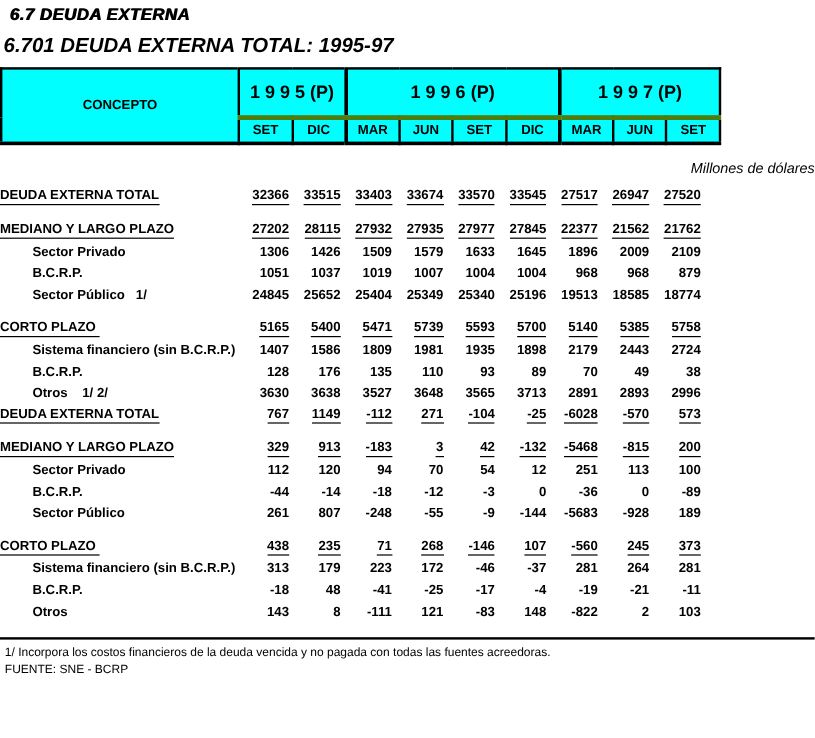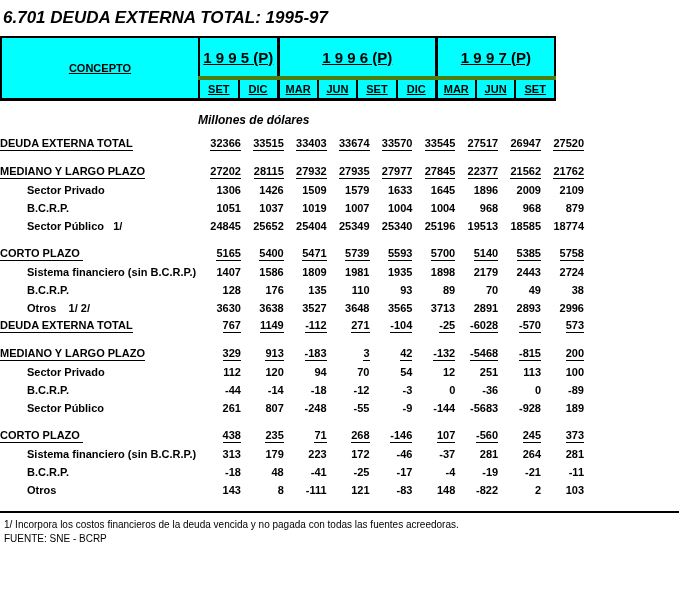--- a/index.html
+++ b/index.html
@@ -19,41 +19,40 @@
   .subtitle {
     margin:8px 0 0 3px;
     font-style:italic; font-weight:bold; font-size:17px;
   }
 
   
   table.hdr {
     margin-top:8px;
     border-collapse:collapse;
     table-layout:fixed;
-    width:556px;
+    width:601px;
     border:2px solid #000;
     border-bottom:3px solid #000;
-    text-decoration:underline;
   }
   table.hdr th {
     background:#00ffff;
     font-size:11px; font-weight:bold;
     padding:0; text-align:center; vertical-align:middle;
   }
   th.concept { border-right:2px solid #000; font-size:11px; }
   tr.yrrow th.yr { height:38px; font-size:15px; border-bottom:4px solid #4d7c0f; }
   tr.morow th { height:18px; }
   th.grp-start { border-left:3px solid #000; }
   th.mo-sep { border-left:2px solid #000; }
 
   
   .section-heading {
     margin:12px 0 8px 198px; width:481px;
-    text-align:left;
-    font-style:italic; font-weight:bold; font-size:12px;
+    text-align:right;
+    font-style:italic; font-weight:normal; font-size:12px;
   }
   .section-heading.second { margin-top:13px; margin-bottom:10px; }
   table.data {
     border-collapse:collapse; table-layout:fixed; width:584px;
   }
   table.data td {
     height:18px; padding:0;
     font-size:11px; font-weight:bold;
     white-space:pre; overflow:visible;
   }
@@ -67,20 +66,21 @@
     margin-top:12px; width:679px;
     border-top:2px solid #000; height:0;
   }
   .footnotes { margin:5px 0 0 4px; font-size:10px; line-height:14px; }
 </style>
 </head>
 <body>
 
 <div class="page">
 
+  <div class="title">6.7 DEUDA EXTERNA</div>
   <div class="subtitle">6.701  DEUDA EXTERNA TOTAL: 1995-97</div>
 
   <table class="hdr">
     <colgroup>
       <col style="width:198px">
       <col>
         <col>
         <col>
         <col>
         <col>

